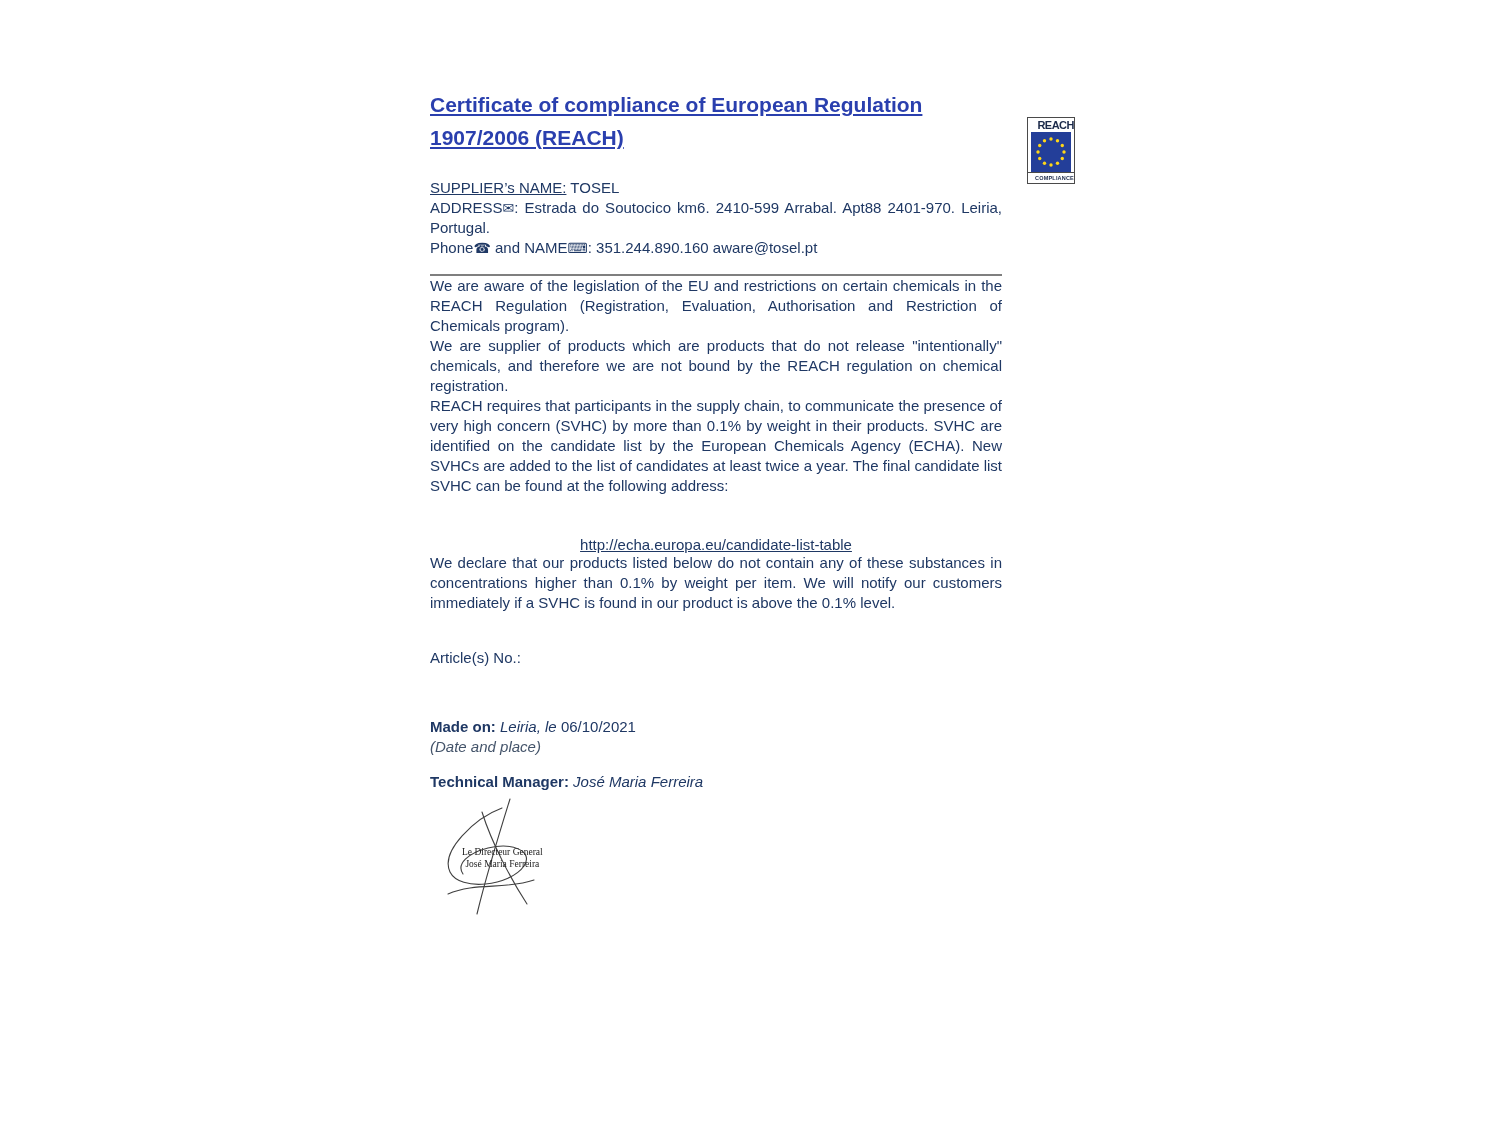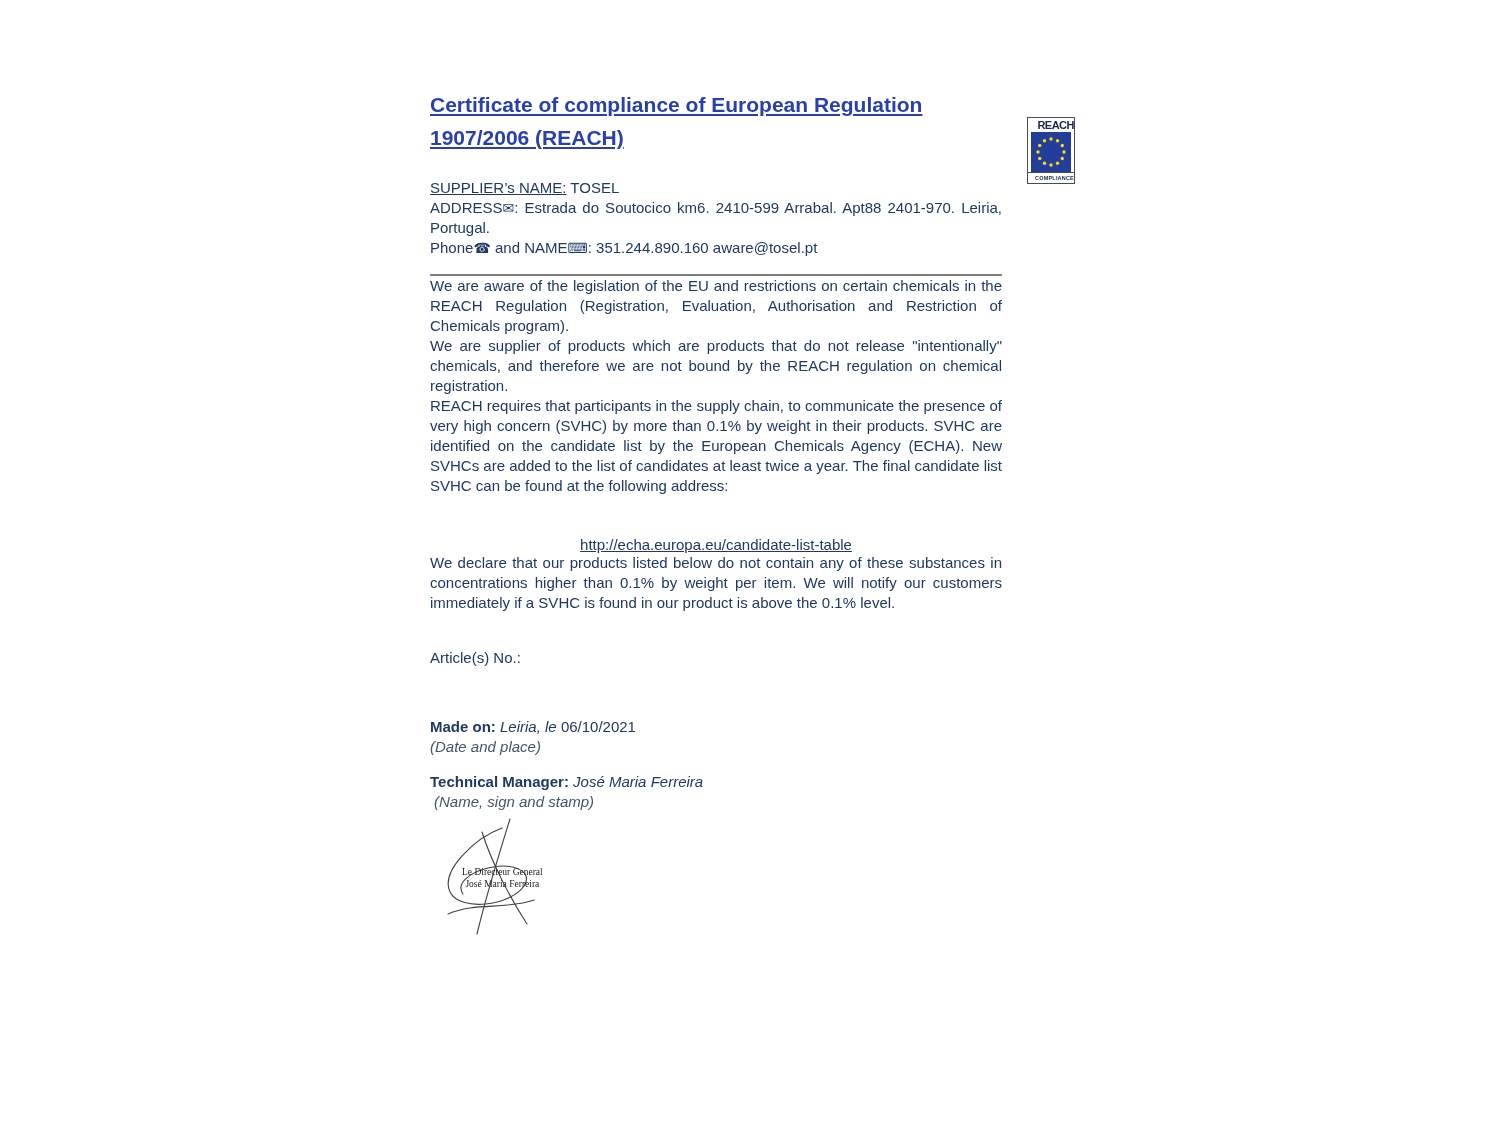--- a/index.html
+++ b/index.html
@@ -169,21 +169,20 @@
     </div>
 
     <p class="body p4">We declare that our products listed below do not contain any of these substances in concentrations higher than 0.1% by weight per item. We will notify our customers immediately if a SVHC is found in our product is above the 0.1% level.</p>
 
     <div class="article">Article(s) No.:</div>
 
     <div class="made-on"><span class="label-strong">Made on:</span><span class="italic"> Leiria, le</span><span> 06/10/2021</span></div>
     <div class="note">(Date and place)</div>
 
     <div class="manager"><span class="label-strong">Technical Manager:</span><span class="italic"> José Maria Ferreira</span></div>
-    <div class="note note-indent">(Name, sign and stamp)</div>
 
     <div class="signature">
       <svg class="sig-svg" width="130" height="125" viewBox="0 0 130 125">
         <g fill="none" stroke="#2b2b2b" stroke-width="1.1" stroke-linecap="round" opacity="0.9">
           <path d="M72,12 C45,22 10,55 20,76 C30,96 80,90 94,70 C104,55 82,46 58,52 C38,57 26,68 33,78"></path>
           <path d="M80,3 C70,35 55,85 47,118"></path>
           <path d="M52,16 C62,48 82,85 97,108"></path>
           <path d="M18,98 C45,86 75,94 104,84"></path>
         </g>
       </svg>

